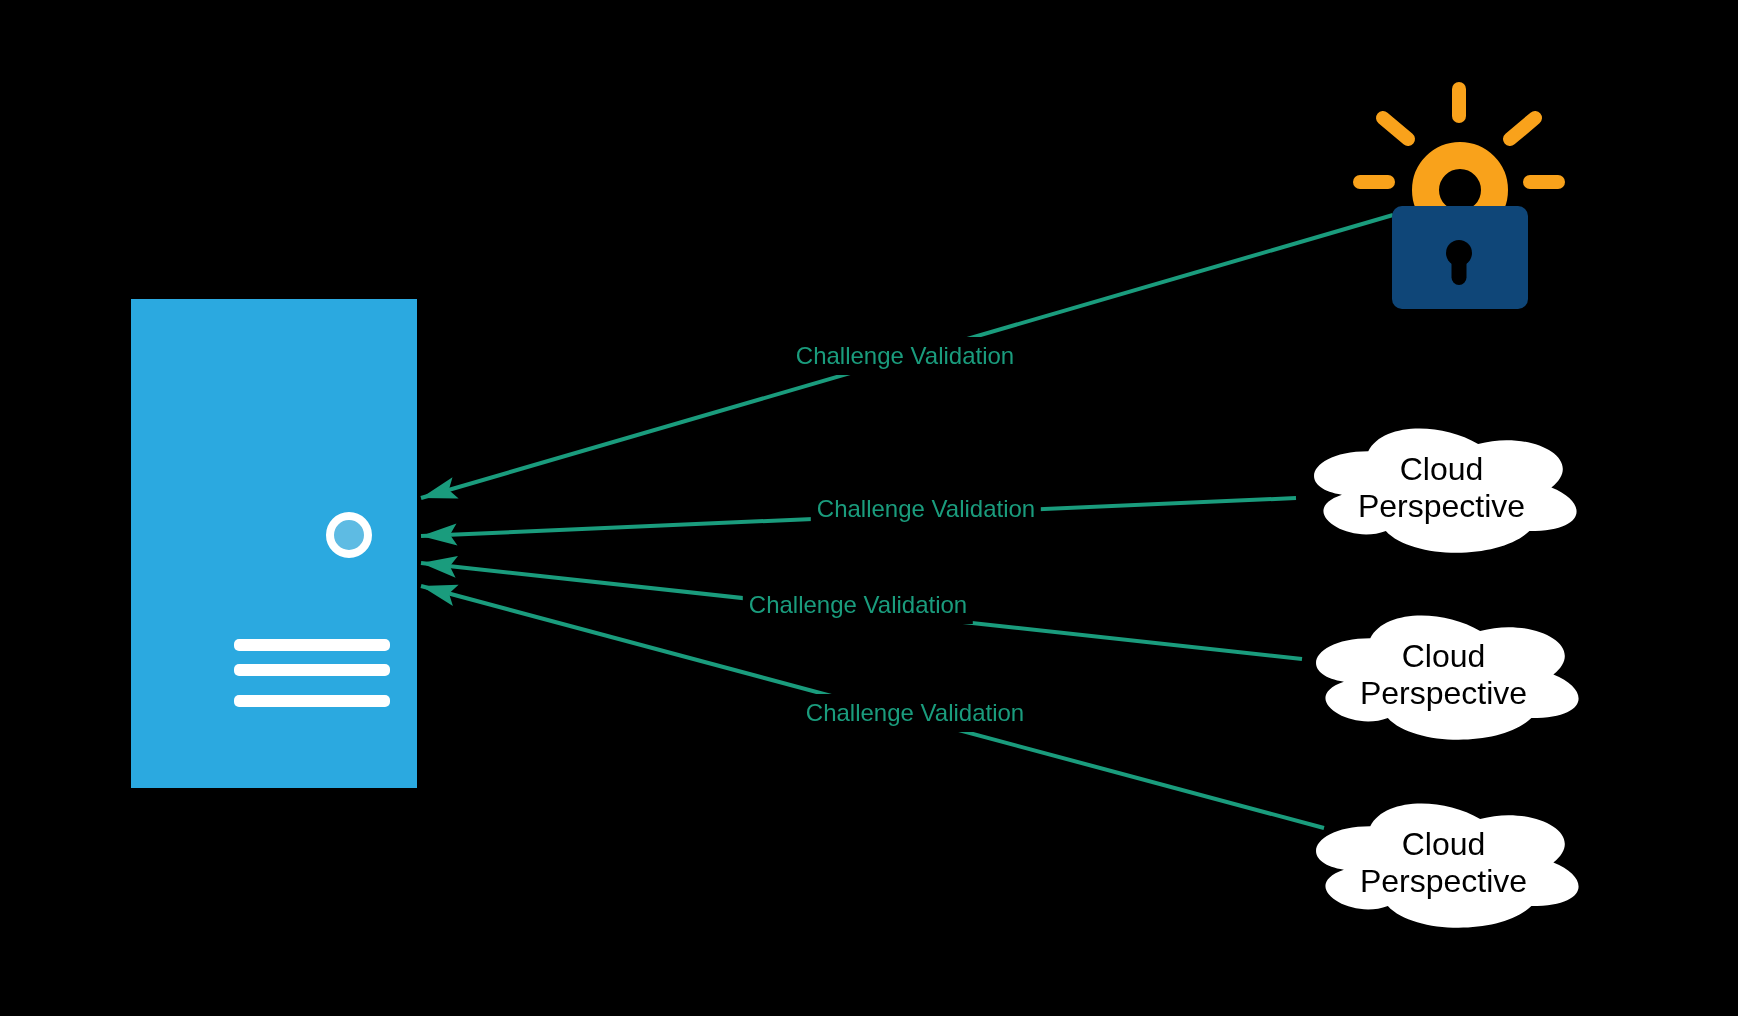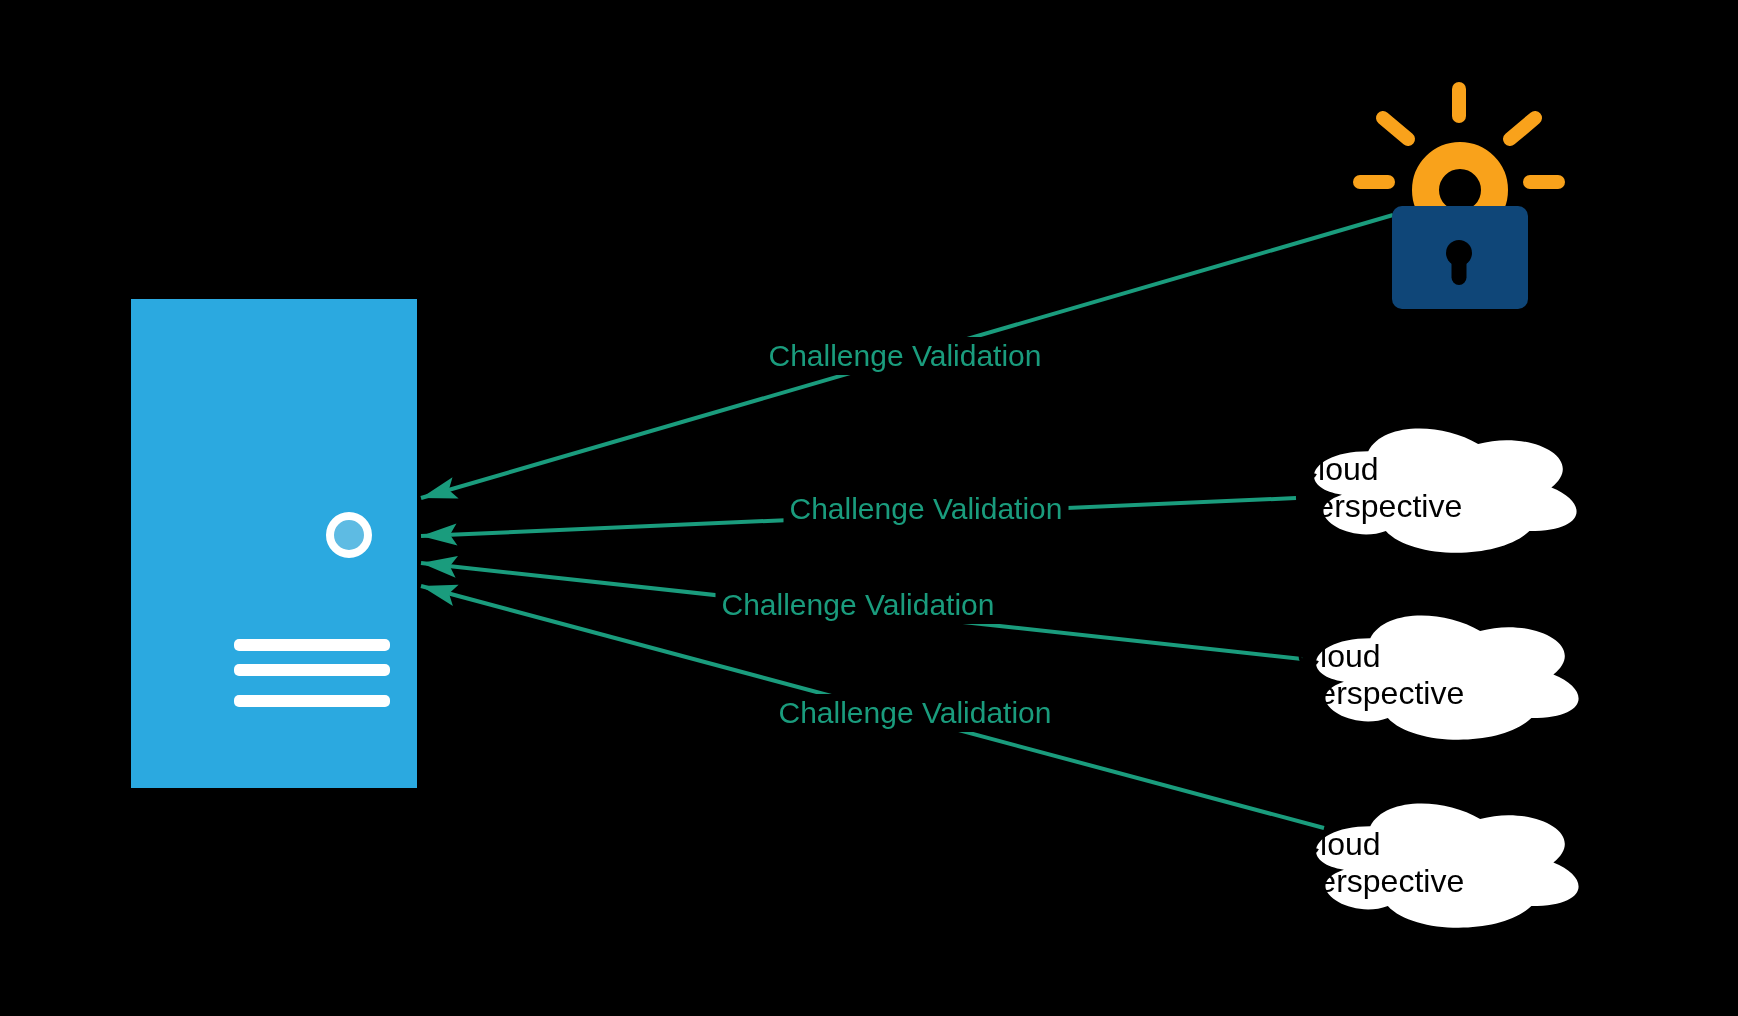--- a/index.html
+++ b/index.html
@@ -30,21 +30,21 @@
   .arrowhead {
     fill: var(--arrow-teal);
   }
 
   
   .edge-label {
     position: absolute;
     transform: translate(-50%, -50%);
     background: var(--canvas-black, #000);
     color: var(--arrow-teal);
-    font-size: 30px;
+    font-size: 24px;
     line-height: 36px;
     padding: 1px 6px;
     white-space: nowrap;
   }
 
   
   .server {
     position: absolute;
     left: 131px; top: 299px;
     width: 286px; height: 489px;
@@ -89,21 +89,21 @@
     position: absolute;
     width: 293px; height: 145px;
   }
   .cloud svg { position: absolute; left: 0; top: 0; }
   .cloud-path { fill: var(--cloud-fill); }
   .cloud-label {
     position: absolute;
     left: 0; top: 0; right: 0; bottom: 0;
     display: flex;
     flex-direction: column;
-    align-items: flex-start;
+    align-items: center;
     justify-content: center;
     color: var(--cloud-text);
     font-size: 32px;
     line-height: 37px;
     text-align: center;
   }
   .cloud.c1 { left: 1295px; top: 415px; }
   .cloud.c2 { left: 1297px; top: 602px; }
   .cloud.c3 { left: 1297px; top: 790px; }
 </style>

